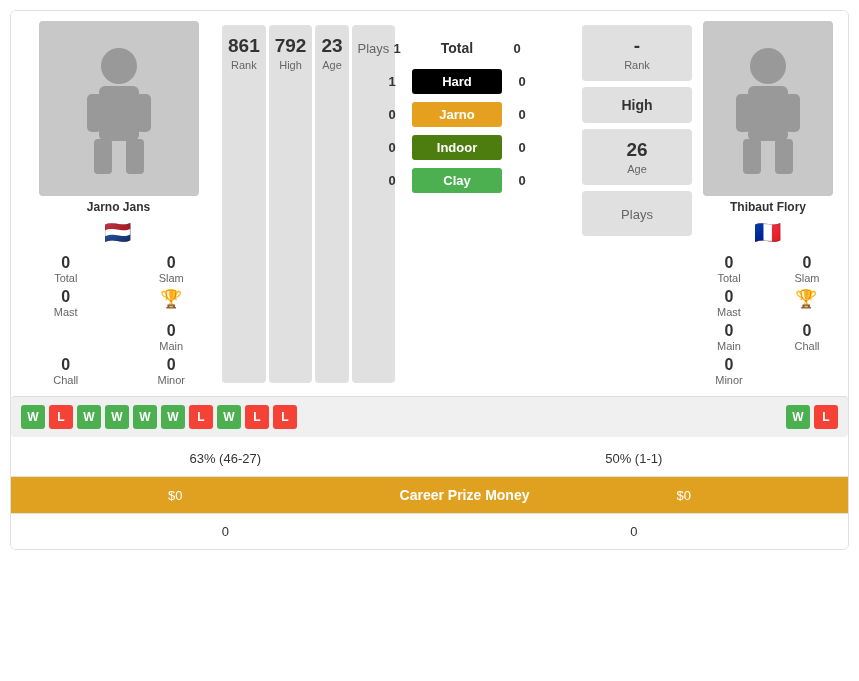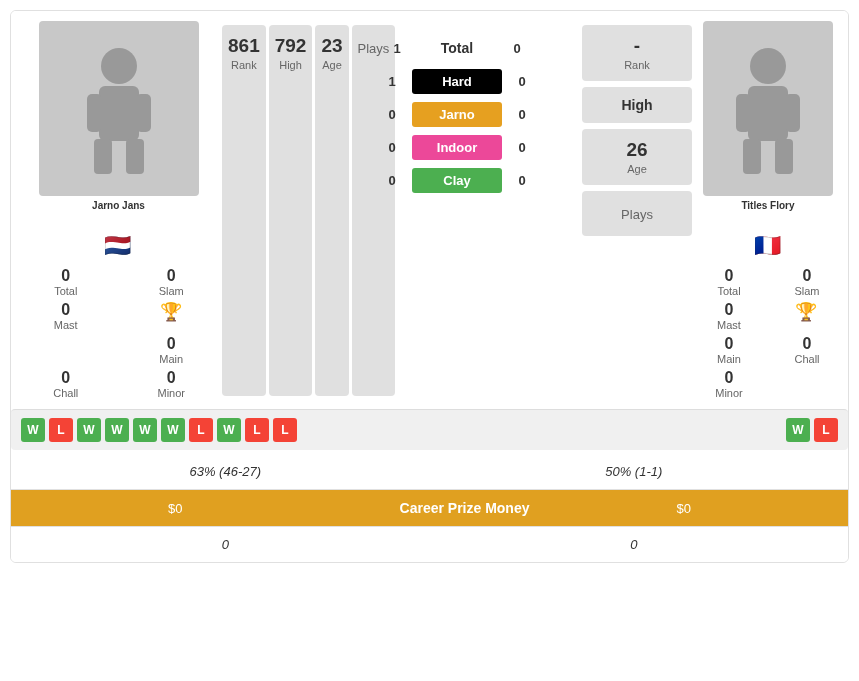--- a/index.html
+++ b/index.html
@@ -24,25 +24,25 @@
       flex-shrink: 0;
       overflow: hidden;
     }
 
     .player-silhouette {
       width: 70px;
       height: 130px;
     }
 
     .player-name {
-      font-size: 10px;
+      font-size: 12px;
       font-weight: bold;
       text-align: center;
       margin-top: 4px;
-      margin-bottom: 22px;
+      margin-bottom: 6px;
     }
 
     .flag {
       font-size: 22px;
       margin-bottom: 8px;
     }
 
     
     .stats-grid {
       display: grid;
@@ -100,21 +100,21 @@
 
     .badge-total {
       background: transparent;
       color: #333;
       font-weight: bold;
       font-size: 14px;
     }
 
     .badge-hard { background: #000000; }
     .badge-clay { background: #e6a020; }
-    .badge-indoor { background: #ec4899; }
+    .badge-indoor { background: #4d7c0f; }
     .badge-grass { background: #4caf50; }
 
     
     .form-section {
       display: flex;
       align-items: center;
       background: #f5f5f5;
       border-radius: 4px;
       padding: 8px 10px;
       margin-bottom: 4px;
@@ -179,21 +179,21 @@
       font-weight: bold;
       font-size: 14px;
     }
 
     .stats-row-right {
       flex: 1;
       text-align: center;
     }
 
     
-    .row-normal { background: #fff; font-style: italic; }
+    .row-normal { background: #fff; }
     .row-shaded { background: #f5f5f5; }
 
     
     .comparison-card {
       border: 1px solid #e0e0e0;
       border-radius: 6px;
       overflow: hidden;
       margin: 10px;
     }
 
@@ -404,21 +404,21 @@
         <svg class="player-silhouette" viewBox="0 0 70 130">
           <circle cx="35" cy="22" r="18" fill="#999"></circle>
           <rect x="15" y="42" width="40" height="55" rx="6" fill="#999"></rect>
           <rect x="10" y="95" width="18" height="35" rx="4" fill="#999"></rect>
           <rect x="42" y="95" width="18" height="35" rx="4" fill="#999"></rect>
           <rect x="3" y="50" width="15" height="38" rx="5" fill="#999"></rect>
           <rect x="52" y="50" width="15" height="38" rx="5" fill="#999"></rect>
         </svg>
       </div>
 
-      <div class="player-name">Titles Flory</div>
+      <div class="player-name">Thibaut Flory</div>
 
       <div class="flag">🇫🇷</div>
 
       <div class="stats-grid">
         <div class="stat-item">
           <span class="stat-value">0</span>
           <span class="stat-label">Total</span>
         </div>
         <div class="stat-item">
           <span class="stat-value">0</span>

